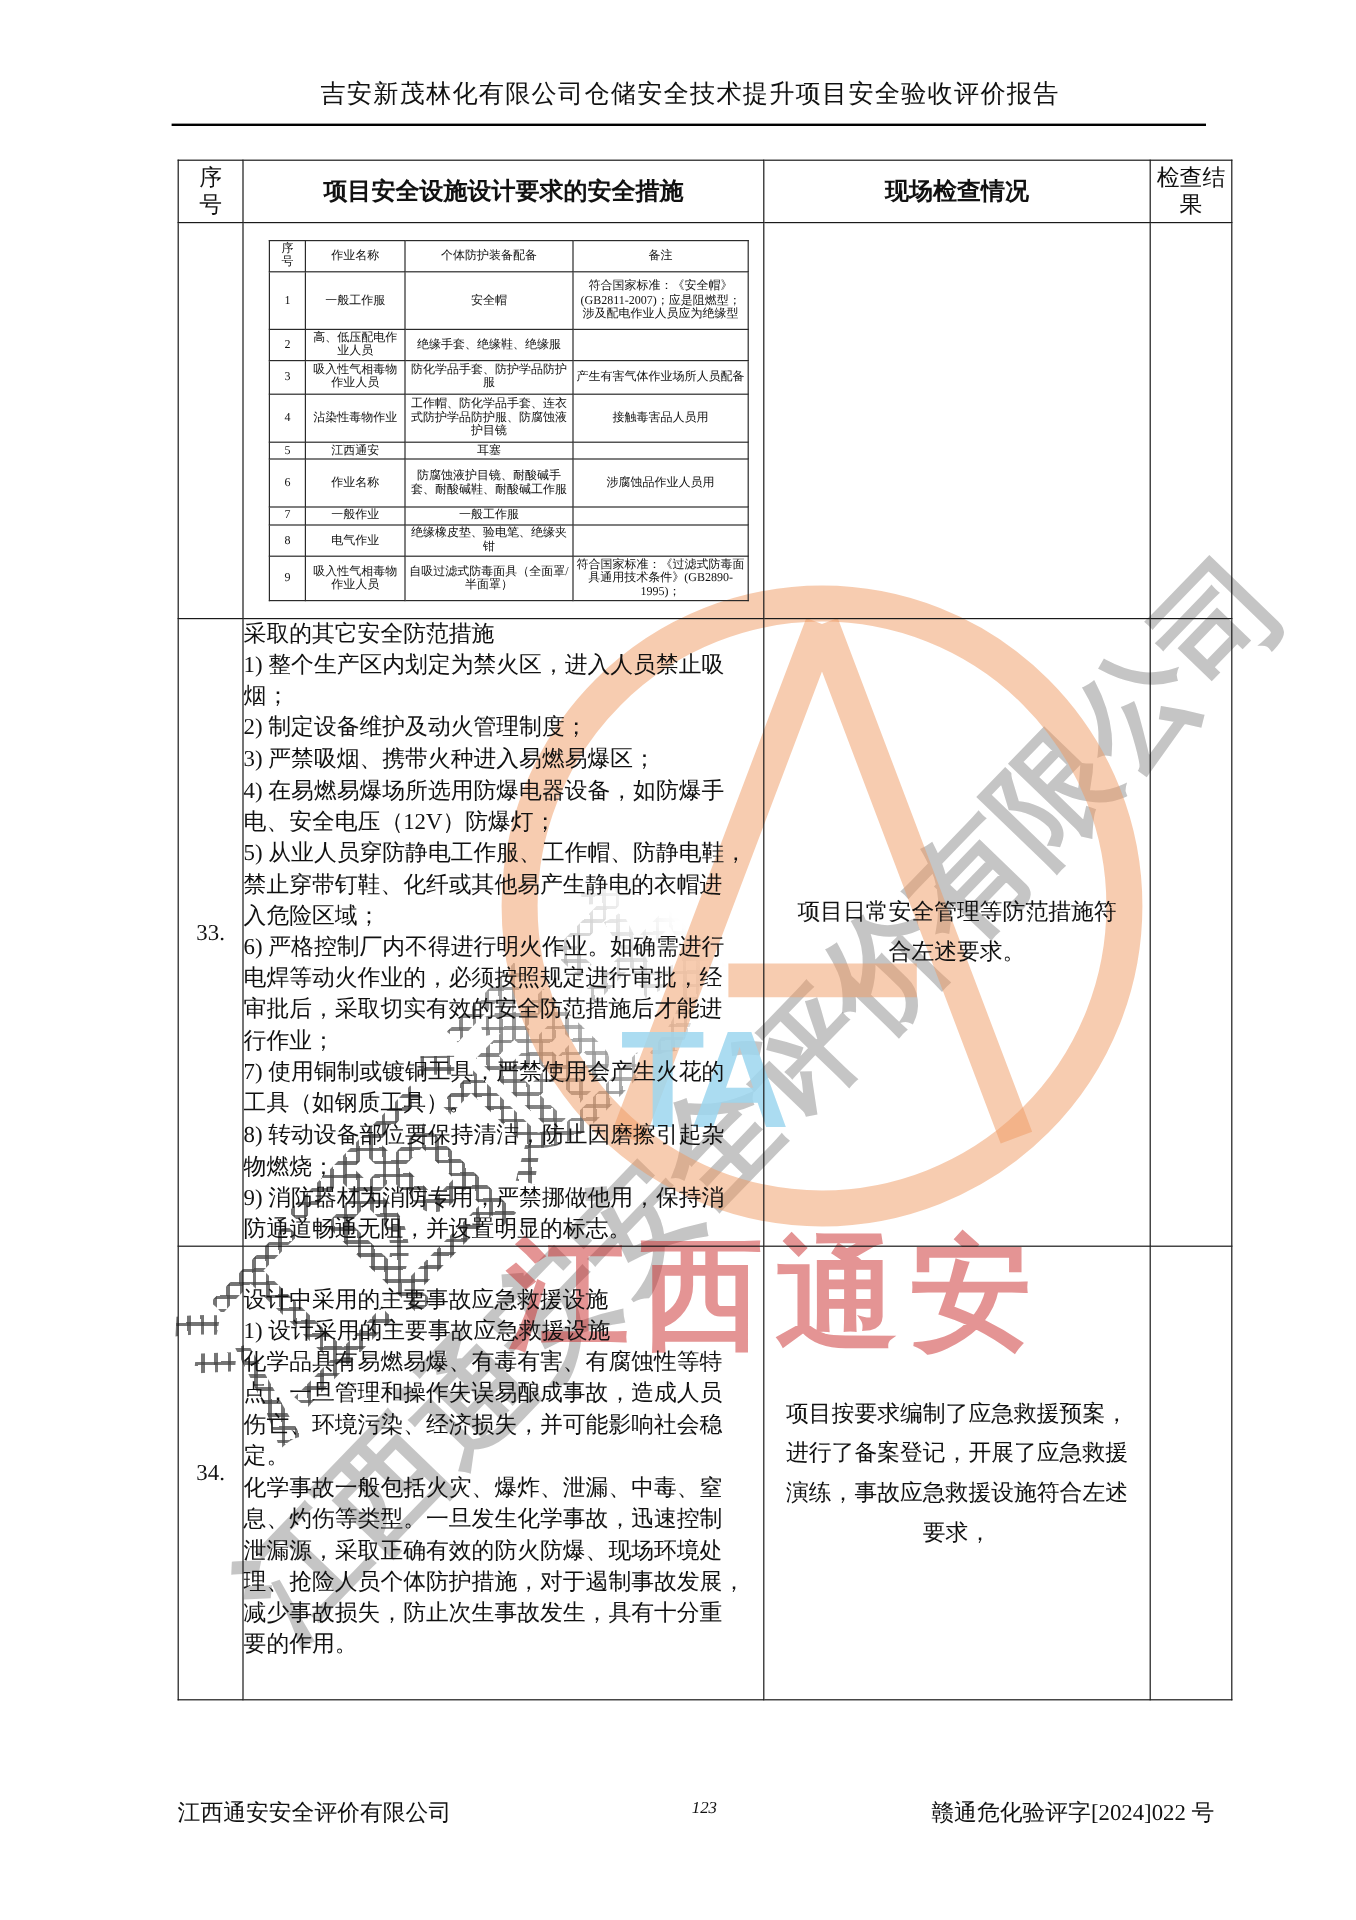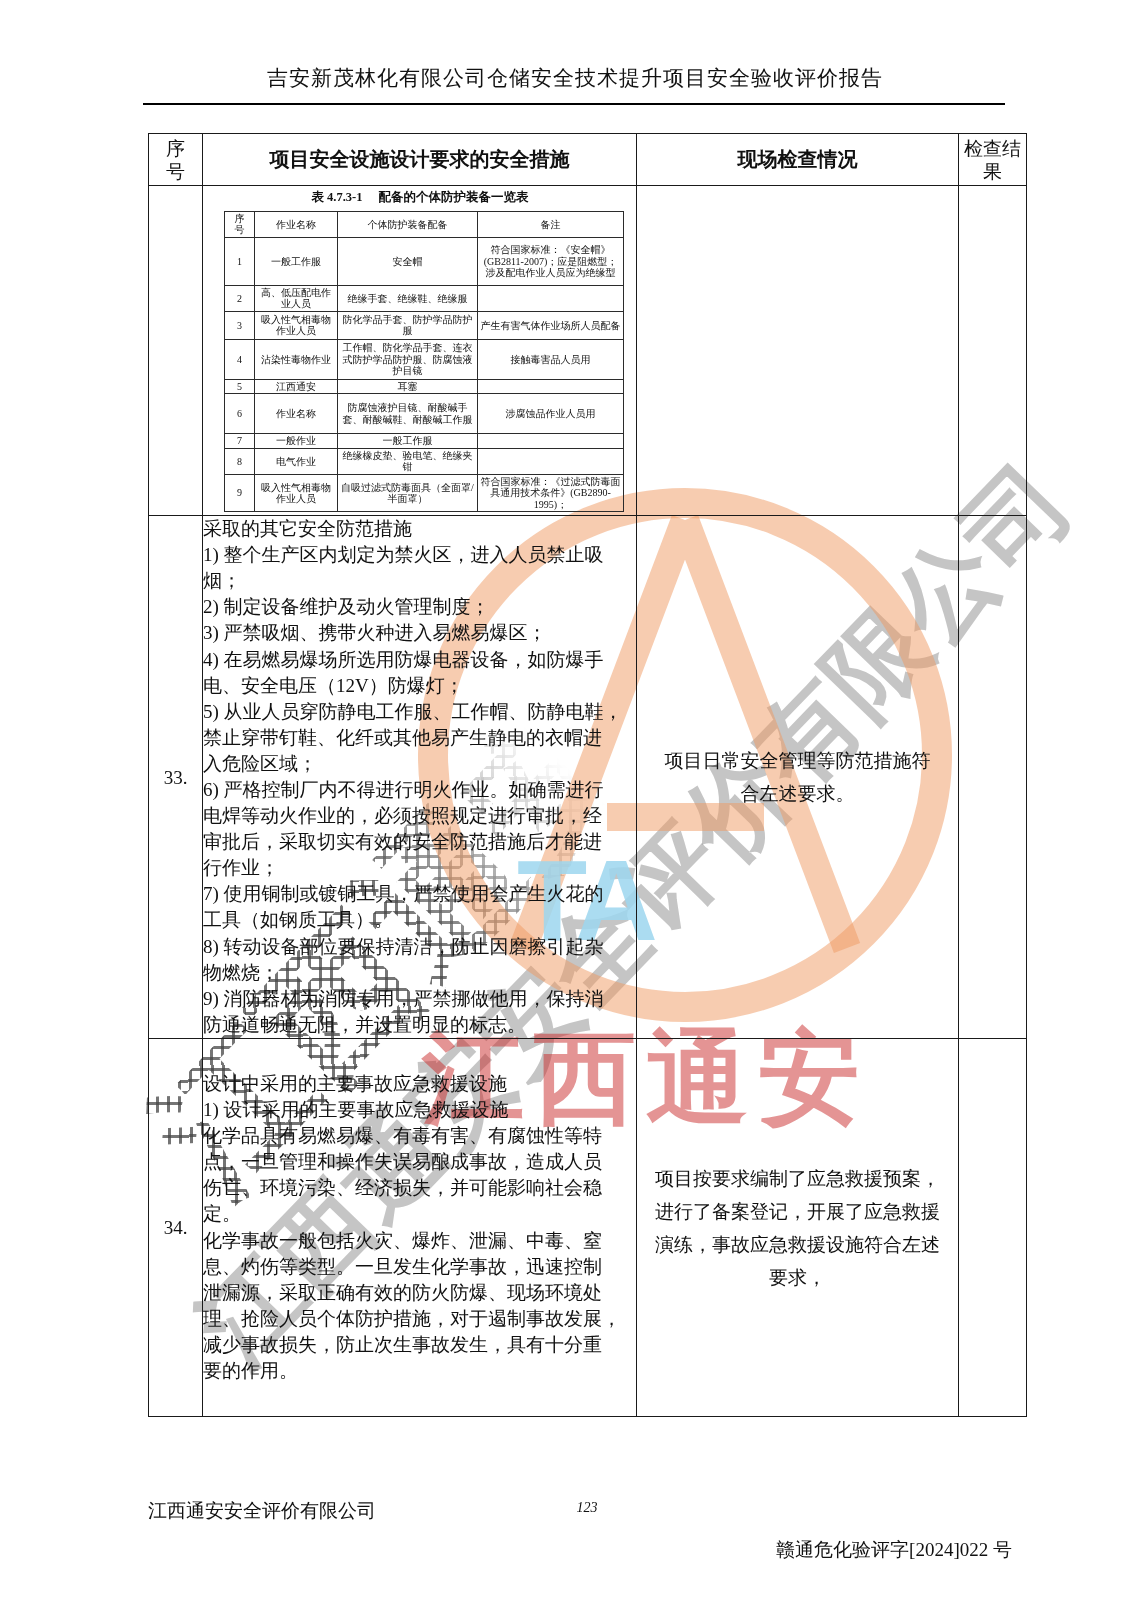--- a/index.html
+++ b/index.html
@@ -24,21 +24,21 @@
          font-weight:700;font-size:115px;letter-spacing:-4px;color:rgba(156,214,238,.85);line-height:1;}
   .wm-red{position:absolute;left:422px;top:1022px;font-family:"Liberation Sans","DejaVu Sans",sans-serif;
           font-weight:800;font-size:102px;letter-spacing:10px;color:rgba(201,42,42,.5);line-height:1.1;white-space:nowrap;}
   
   .doc-title{position:absolute;left:135px;top:64px;width:880px;text-align:center;
              font-size:21px;letter-spacing:1px;}
   .rule{position:absolute;left:143px;top:103px;width:862px;height:2px;background:#000;}
   .footer{position:absolute;left:148px;top:1498px;width:878px;height:26px;font-size:19px;}
   .f-left{position:absolute;left:0;top:0;}
   .f-center{position:absolute;left:50%;top:2px;transform:translateX(-50%);font-size:14px;font-style:italic;}
-  .f-right{position:absolute;right:14px;top:0;margin-top:39px;}
+  .f-right{position:absolute;right:14px;top:0;}
   
   table.main{position:absolute;left:148px;top:133px;width:878px;border-collapse:collapse;table-layout:fixed;}
   table.main td{border:1px solid #1a1a1a;vertical-align:middle;padding:0;}
   tr.r-hdr{height:52px;}
   tr.r-embed{height:330px;}
   tr.r-33{height:523px;}
   tr.r-sec{height:42px;}
   tr.r-34{height:378px;}
   .pre{white-space:pre-line;}
   .c-no{text-align:center;font-size:19px;line-height:23px;}
@@ -101,23 +101,20 @@
         <td class="c-no pre">序
 号</td>
         <td class="hd-b">项目安全设施设计要求的安全措施</td>
         <td class="hd-b">现场检查情况</td>
         <td class="hd-s">检查结果</td>
       </tr>
 
       <tr class="r-embed">
         <td class="blank"></td>
         <td class="embed-cell">
-          <div class="embed-title">
-            <span class="lbl">表 4.7.3-1</span><span>配备的个体防护装备一览表</span>
-          </div>
           <table class="embed">
             <colgroup>
                   <col style="width:30px">
                   <col style="width:83px">
                   <col style="width:140px">
                   <col style="width:146px">
                 </colgroup>
             <tbody>
                   <tr>
               <td class="pre">序

